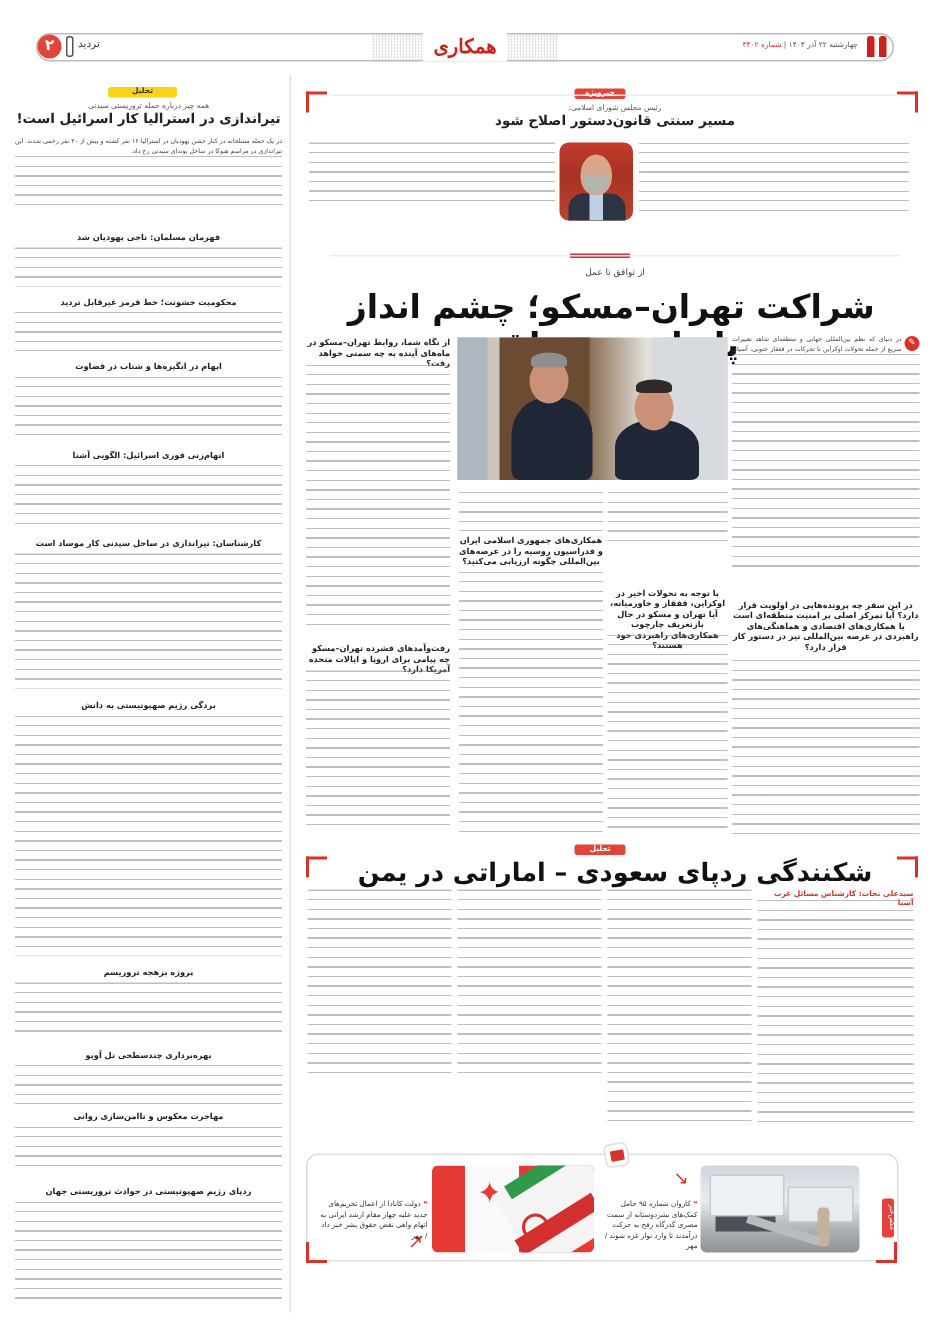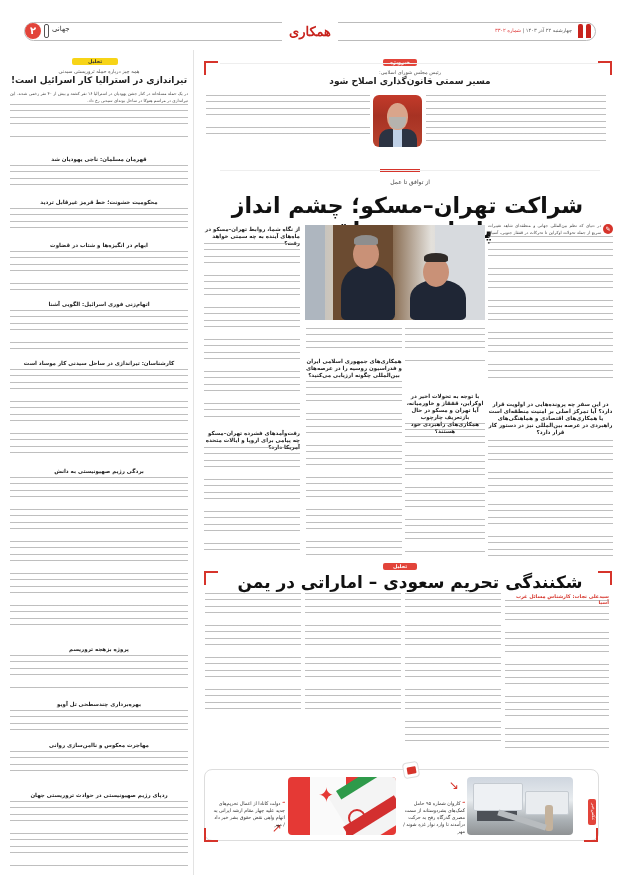--- a/index.html
+++ b/index.html
@@ -64,21 +64,21 @@
 
   .vtab { background: #e2443a; color: #fff; font-size: 4.5px; writing-mode: vertical-rl; text-align: center; border-radius: 2px; }
   .circle-bullet { width: 10px; height: 10px; border-radius: 50%; background: #d6342b; color: #fff; font-size: 6px; text-align: center; line-height: 10px; }
 </style>
 </head>
 <body>
 
 <div class="abs header"></div>
 <div class="abs page-num">۲</div>
 <div class="abs section-icon"></div>
-<div class="abs section-name">جهانی</div>
+<div class="abs section-name">تردید</div>
 <div class="abs logo-wrap"></div>
 <div class="abs logo">همکاری</div>
 <div class="abs dateline">
   <span>چهارشنبه ۲۲ آذر ۱۴۰۳</span>
   <span>|</span>
   <span class="issue">شماره ۳۳۰۲</span>
 </div>
 <div class="abs brand-mark">
   <span style="left:0"></span>
     <span style="left:8px"></span>
@@ -122,21 +122,21 @@
 
   <div class="abs q-head" style="left:0; top:734px; width:182px; text-align:center;">ردپای رژیم صهیونیستی در حوادث تروریستی جهان</div>
   <div class="abs fill-lines" style="left:2px; top:743px; width:178px; height:70px;"></div>
 </div>
 
 <div class="abs corner corner-tl" style="left:204px; top:61px;"></div>
 <div class="abs corner corner-tr" style="left:598px; top:61px;"></div>
 <div class="abs tag tag-red" style="left:383px; top:59px; width:34px;">خبرویژه</div>
 <div class="abs" style="left:220px; top:63px; width:380px; height:1px; background:#eee;"></div>
 <div class="abs subhead" style="left:210px; top:69px; width:400px;">رئیس مجلس شورای اسلامی:</div>
-<div class="abs headline-md" style="left:210px; top:76px; width:400px;">مسیر سمتی قانون‌گذاری اصلاح شود</div>
+<div class="abs headline-md" style="left:210px; top:76px; width:400px;">مسیر سنتی قانون‌دستور اصلاح شود</div>
 
 <div class="abs fill-lines" style="left:426px; top:95px; width:180px; height:51px;"></div>
 <div class="abs fill-lines" style="left:206px; top:95px; width:164px; height:45px;"></div>
 
 <div class="abs photo-frame portrait" style="left:373px; top:95px; width:49px; height:52px;">
   <div class="abs suit" style="left:6px; top:34px; width:38px; height:20px; border-radius:10px 10px 0 0;"></div>
   <div class="abs" style="left:20px; top:34px; width:9px; height:18px; background:#bfd0e6;"></div>
   <div class="abs face" style="left:14px; top:8px; width:21px; height:27px;"></div>
   <div class="abs" style="left:16px; top:22px; width:17px; height:12px; background:#b5b3ae; border-radius:0 0 8px 8px;"></div>
 </div>
@@ -176,21 +176,21 @@
 
 <div class="abs q-head" style="left:204px; top:430px; width:96px; text-align:right;">رفت‌وآمدهای فشرده تهران–مسکو چه پیامی برای اروپا و ایالات متحده آمریکا دارد؟</div>
 <div class="abs fill-lines" style="left:204px; top:447px; width:96px; height:108px;"></div>
 
 <div class="abs q-head" style="left:488px; top:401px; width:125px; text-align:center;">در این سفر چه پرونده‌هایی در اولویت قرار دارد؟ آیا تمرکز اصلی بر امنیت منطقه‌ای است یا همکاری‌های اقتصادی و هماهنگی‌های راهبردی در عرصه بین‌المللی نیز در دستور کار قرار دارد؟</div>
 <div class="abs fill-lines" style="left:488px; top:440px; width:125px; height:116px;"></div>
 
 <div class="abs corner corner-tl" style="left:204px; top:571px;"></div>
 <div class="abs corner corner-tr" style="left:598px; top:571px;"></div>
 <div class="abs tag tag-red" style="left:383px; top:563px; width:34px;">تحلیل</div>
-<div class="abs headline-sub" style="left:210px; top:572px; width:400px;">شکنندگی تحریم سعودی – اماراتی در یمن</div>
+<div class="abs headline-sub" style="left:210px; top:572px; width:400px;">شکنندگی ردپای سعودی – اماراتی در یمن</div>
 
 <div class="abs q-head-red" style="left:505px; top:593px; width:104px; text-align:right;">سید‌علی نجات: کارشناس مسائل غرب آسیا</div>
 
 <div class="abs fill-lines" style="left:505px; top:600px; width:104px; height:150px;"></div>
 <div class="abs fill-lines" style="left:405px; top:593px; width:96px; height:157px;"></div>
 <div class="abs fill-lines" style="left:305px; top:593px; width:96px; height:125px;"></div>
 <div class="abs fill-lines" style="left:205px; top:593px; width:96px; height:125px;"></div>
 
 <div class="abs gallery-box" style="left:204px; top:769px; width:395px; height:72px;"></div>
 <div class="abs corner corner-bl" style="left:204px; top:828px;"></div>

